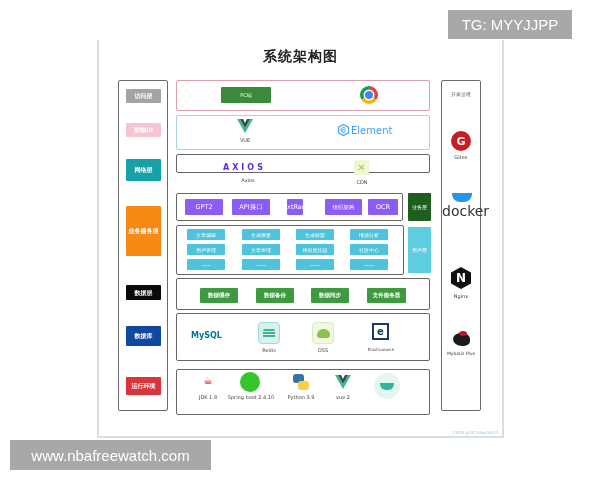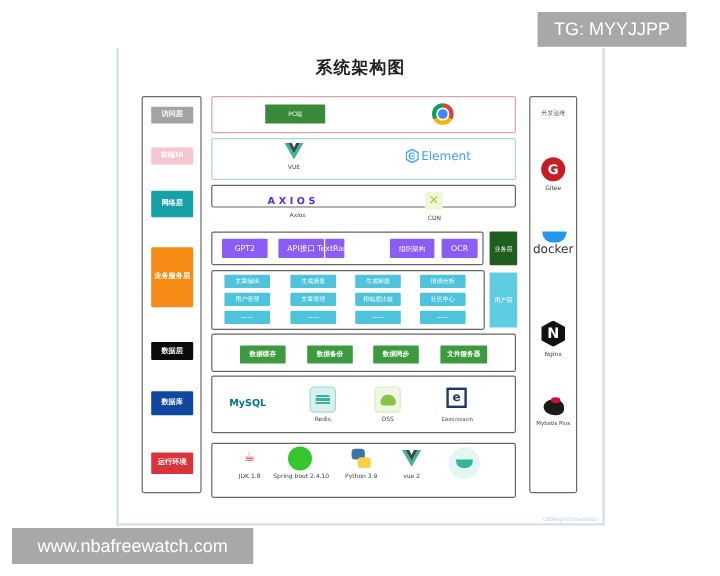--- a/index.html
+++ b/index.html
@@ -92,21 +92,21 @@
   <div class="row" style="top:114px;height:19px;">
     <div style="position:absolute;left:46px;top:8px;font-size:8px;font-weight:bold;color:#5a29e4;letter-spacing:3px;">AXIOS</div>
     <div class="logo-cap" style="left:56px;top:22px;width:30px;">Axios</div>
     <div style="position:absolute;left:177px;top:5px;width:15px;height:15px;background:#eef7d6;border-radius:2px;color:#9ccc3a;font-size:10px;display:flex;align-items:center;justify-content:center;">✕</div>
     <div class="logo-cap" style="left:175px;top:24px;width:20px;">CDN</div>
   </div>
 
   <div class="row" style="top:153px;width:227px;height:28px;">
     <div class="gbtn" style="left:8px;top:5px;width:38px;">GPT2</div>
     <div class="gbtn" style="left:55px;top:5px;width:38px;">API接口</div>
-    <div class="gbtn" style="left:94px;top:5px;width:16px;">TextRank</div>
+    <div class="gbtn" style="left:110px;top:5px;width:16px;">TextRank</div>
     <div class="gbtn" style="left:148px;top:5px;width:37px;font-size:5.5px;">组织架构</div>
     <div class="gbtn" style="left:191px;top:5px;width:30px;">OCR</div>
   </div>
   <div class="side-green">业务层</div>
 
   <div class="row" style="top:185px;width:228px;height:50px;">
     <div class="cbtn" style="left:10px;top:3px;">文章编辑</div>
     <div class="cbtn" style="left:10px;top:18px;">用户管理</div>
     <div class="cbtn" style="left:10px;top:33px;">——</div>
     <div class="cbtn" style="left:65px;top:3px;">生成摘要</div>
@@ -160,21 +160,21 @@
     <div style="position:absolute;left:197px;top:3px;width:26px;height:26px;border-radius:50%;background:#e3f6f0;display:flex;align-items:center;justify-content:center;">
       <div style="width:14px;height:7px;background:#2fb79a;border-radius:0 0 6px 6px;"></div>
     </div>
   </div>
 
   <div class="col-right">
     <div style="position:absolute;left:0;right:0;top:10px;text-align:center;font-size:5px;color:#555;">开发运维</div>
     <div style="position:absolute;left:9px;top:50px;width:20px;height:20px;border-radius:50%;background:#c71d23;color:#fff;font-size:11px;font-weight:bold;display:flex;align-items:center;justify-content:center;">G</div>
     <div class="logo-cap" style="left:0;right:0;top:73px;">Gitee</div>
     <div style="position:absolute;left:10px;top:112px;width:20px;height:9px;background:#2496ed;border-radius:0 0 8px 8px;"></div>
-    <div style="position:absolute;left:0;right:0;top:122px;text-align:center;font-size:10px;color:#333;">docker</div>
+    <div style="position:absolute;left:0;right:0;top:122px;text-align:center;font-size:14px;color:#333;">docker</div>
     <div style="position:absolute;left:9px;top:186px;width:20px;height:22px;background:#111;color:#fff;font-size:12px;font-weight:bold;display:flex;align-items:center;justify-content:center;clip-path:polygon(50% 0,100% 25%,100% 75%,50% 100%,0 75%,0 25%);">N</div>
     <div class="logo-cap" style="left:0;right:0;top:212px;">Nginx</div>
     <div style="position:absolute;left:11px;top:252px;width:17px;height:13px;background:#1a1a1a;border-radius:50% 50% 40% 60%;">
       <div style="position:absolute;left:6px;top:-2px;width:8px;height:5px;background:#c8102e;border-radius:50%;"></div>
     </div>
     <div class="logo-cap" style="left:0;right:0;top:270px;font-size:4.5px;">Mybatis Plus</div>
   </div>
 
   <div class="credit">CSDN @007n9w00b03</div>
 </div>

